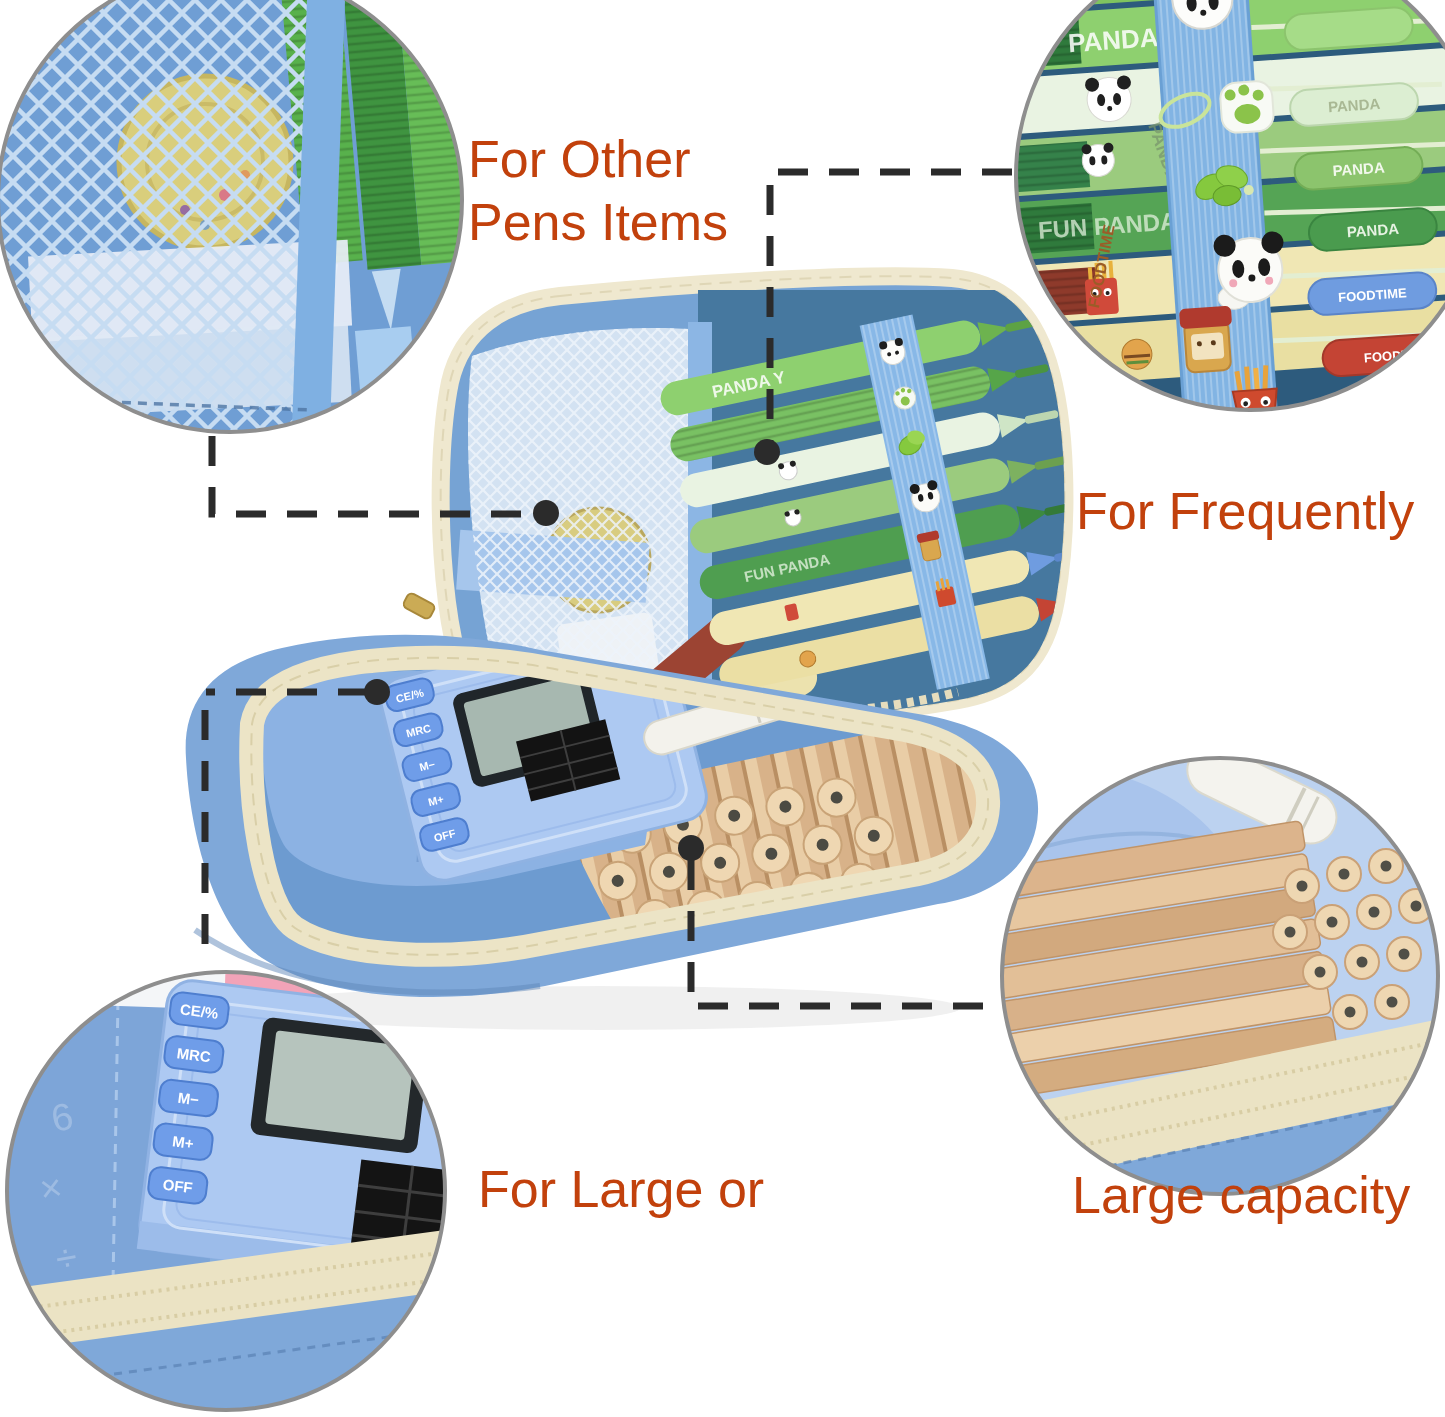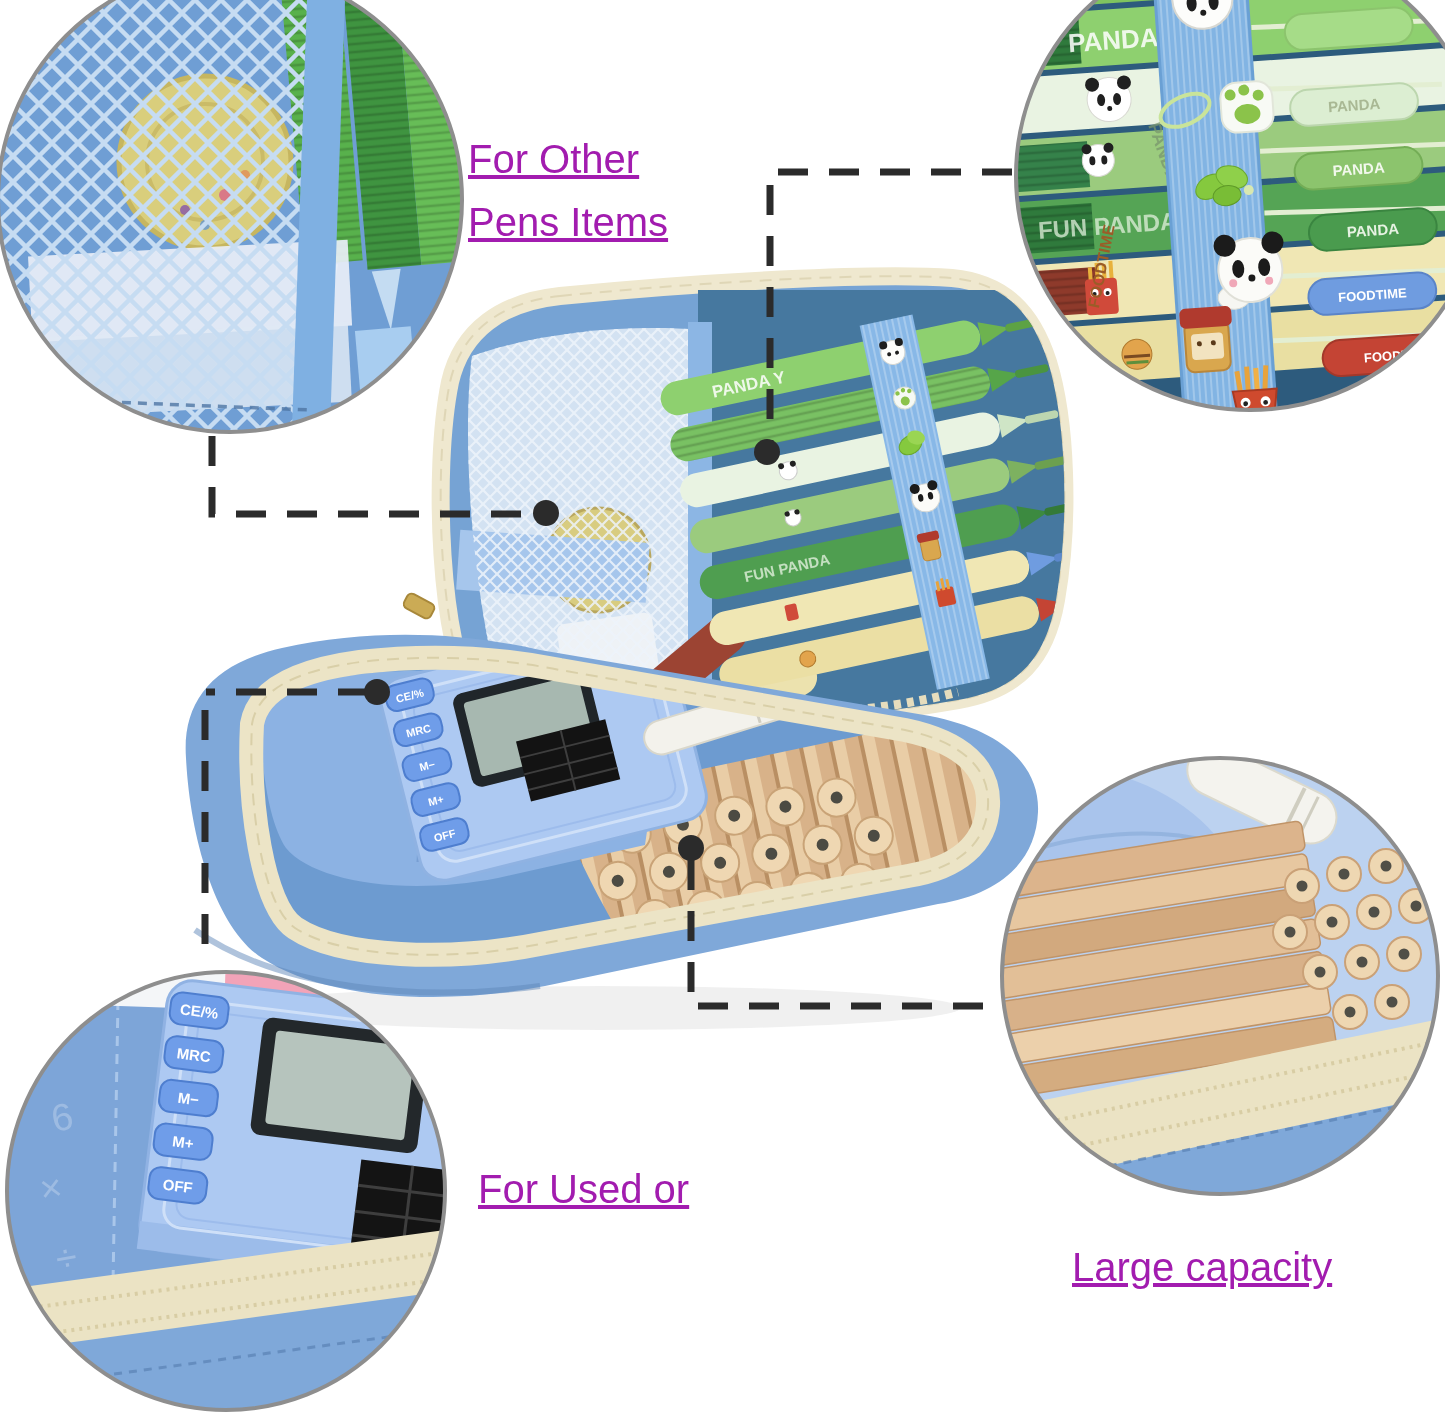--- a/index.html
+++ b/index.html
@@ -1,19 +1,19 @@
 <!DOCTYPE html>
 <html><head>
 <meta charset="utf-8">
 <style>
   html,body{margin:0;padding:0;background:#ffffff;}
   .canvas{position:relative;width:1445px;height:1417px;background:#ffffff;overflow:hidden;
           font-family:"Liberation Sans", sans-serif;}
-  .callout-label{position:absolute;color:#a21caf;font-size:40px;line-height:63px;
-                 font-weight:500;letter-spacing:0px;white-space:nowrap;text-decoration:underline;}
+  .callout-label{position:absolute;color:#c2410c;font-size:52px;line-height:63px;
+                 font-weight:500;letter-spacing:0px;white-space:nowrap;}
   .callout-label span{display:block;}
   svg{position:absolute;left:0;top:0;}
   text{font-family:"Liberation Sans", sans-serif;}
 </style>
 </head>
 <body>
 
 <div class="canvas">
 
 <svg width="1445" height="1417" viewBox="0 0 1445 1417">
@@ -566,21 +566,22 @@
   <circle cx="377" cy="692" r="13"></circle>
   <circle cx="691" cy="848" r="13"></circle>
 </g>
 </svg>
 
 <div class="callout-label" style="left:468px;top:128px;">
   <span>For Other</span>
   <span>Pens Items</span>
 </div>
 <div class="callout-label" style="left:1076px;top:480px;">
+  <span>For Frequently</span>
 </div>
 <div class="callout-label" style="left:478px;top:1158px;">
-  <span>For Used or</span>
+  <span>For Large or</span>
 </div>
-<div class="callout-label" style="left:1072px;top:1236px;">
+<div class="callout-label" style="left:1072px;top:1164px;">
   <span>Large capacity</span>
 </div>
 
 </div>
 
 </body></html>

